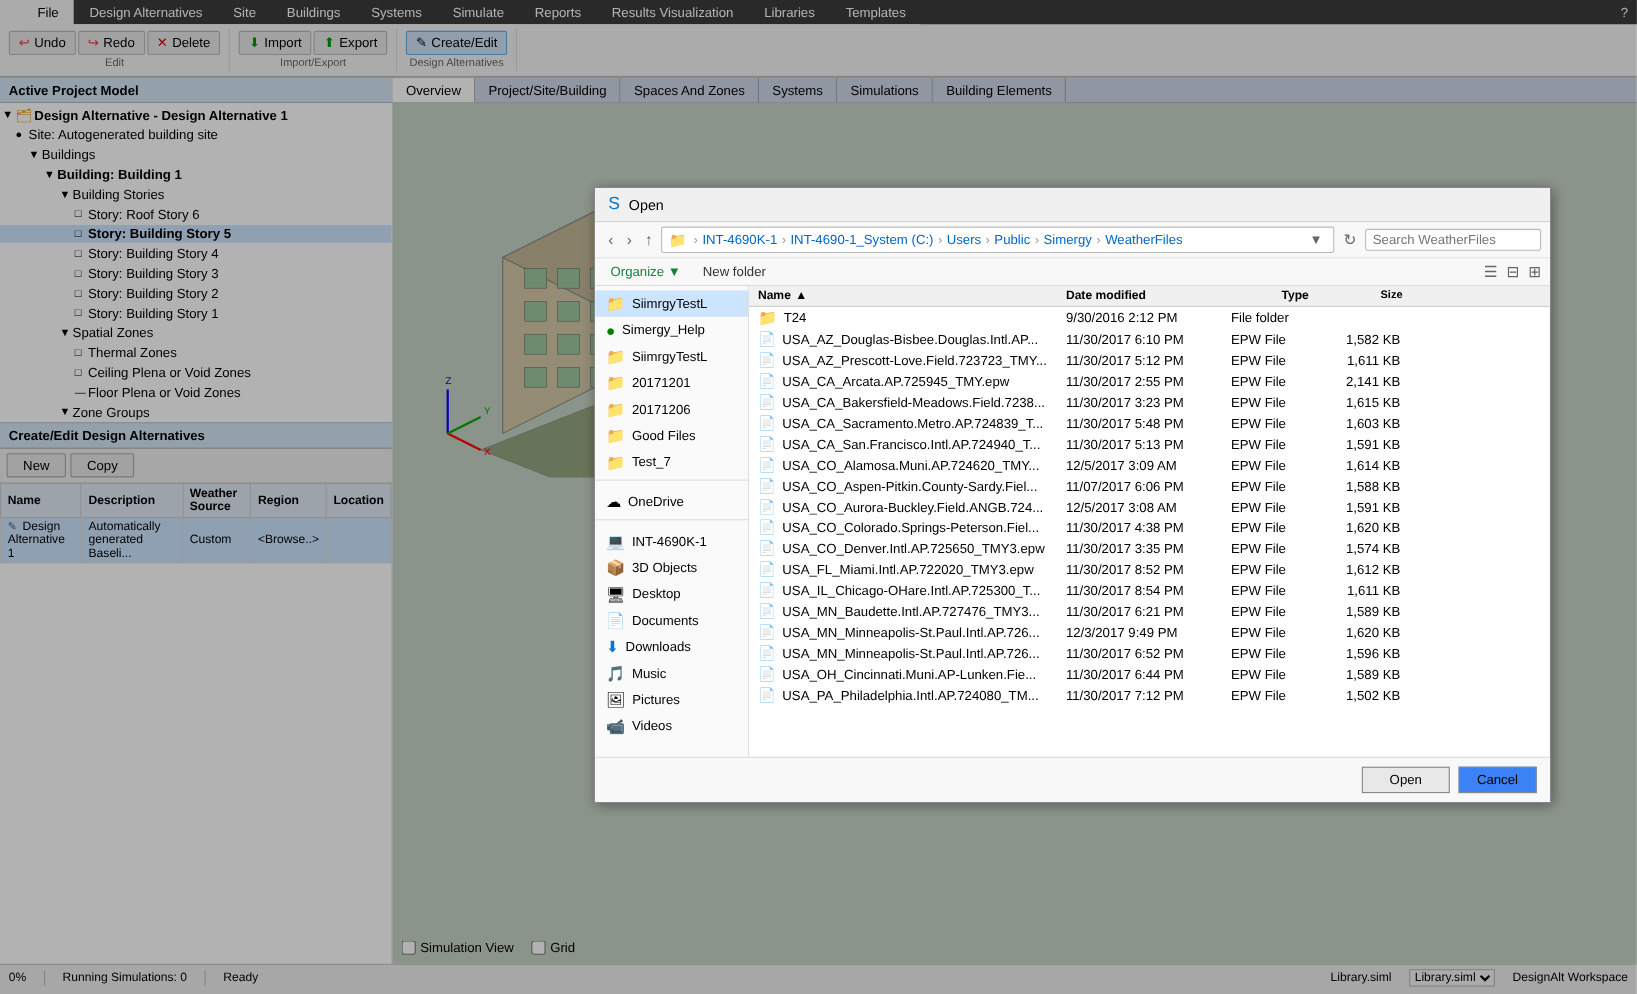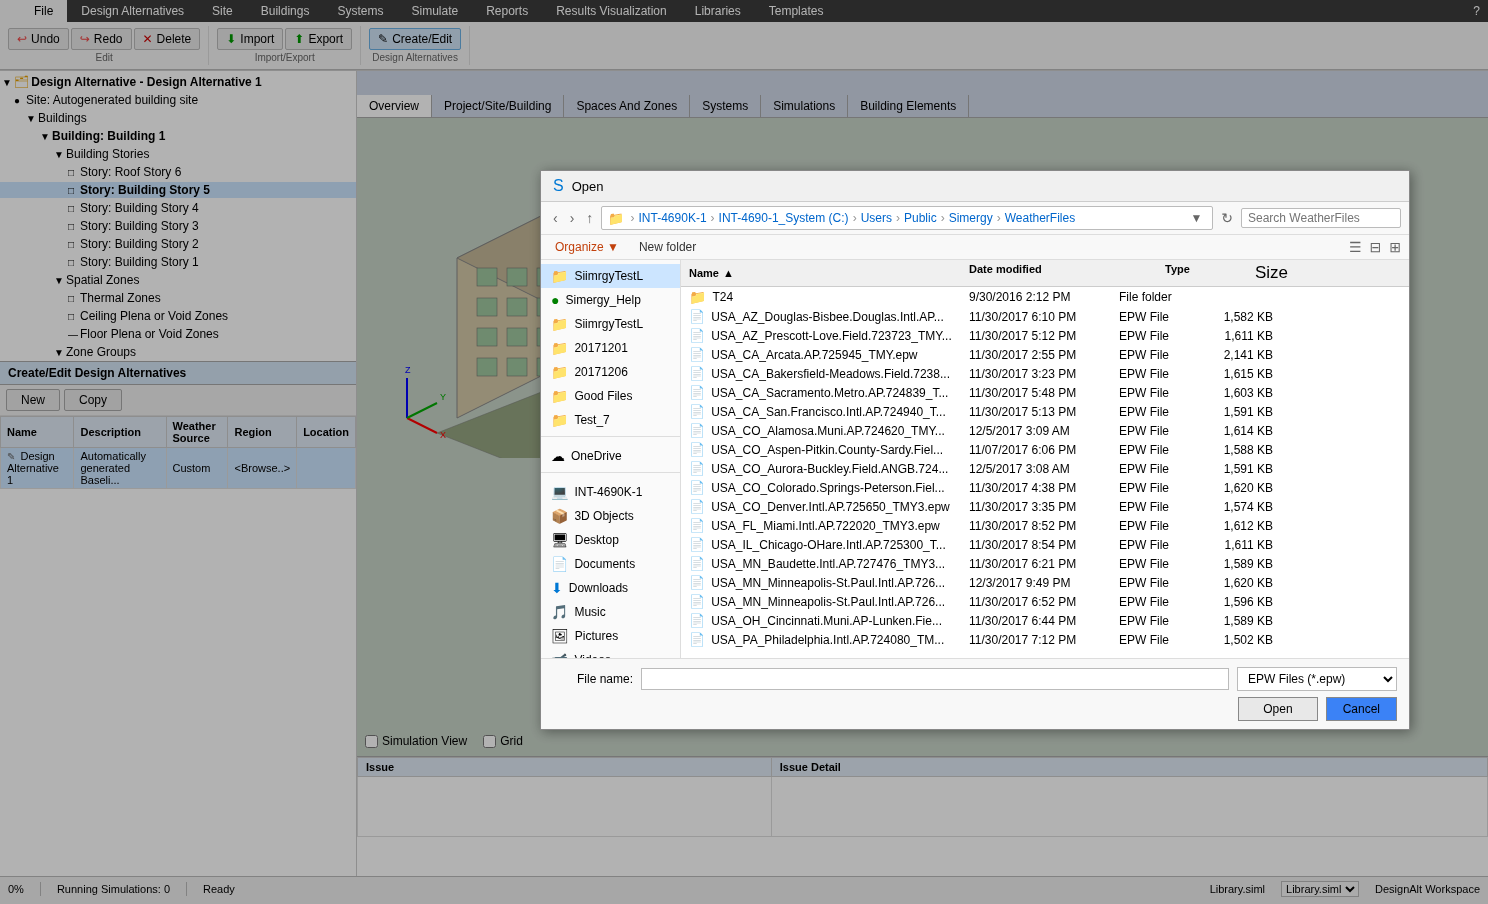--- a/index.html
+++ b/index.html
@@ -38,21 +38,21 @@
     .create-edit-toolbar { display: flex; gap: 4px; padding: 4px 6px; background: #f0f0f0; border-bottom: 1px solid #ddd; }
     .ce-btn { padding: 3px 14px; background: #e8e8e8; border: 1px solid #aaa; border-radius: 2px; cursor: pointer; font-size: 12px; }
     .da-table { width: 100%; border-collapse: collapse; }
     .da-table th { background: #e0eaf5; border: 1px solid #ccc; padding: 3px 6px; font-size: 11px; text-align: left; }
     .da-table td { border: 1px solid #ddd; padding: 2px 6px; font-size: 11px; }
     .da-table tr.selected-row td { background: #cce5ff; }
 
     
     .right-panel { flex: 1; display: flex; flex-direction: column; background: #e8e8e8; }
     .right-tabs { display: flex; background: #d0d8e8; border-bottom: 1px solid #aaa; }
-    .right-tab { padding: 4px 12px; font-size: 12px; border-right: 1px solid #aaa; cursor: pointer; background: #d0d8e8; margin-top: 24px; }
+    .right-tab { padding: 4px 12px; font-size: 12px; border-right: 1px solid #aaa; cursor: pointer; background: #d0d8e8; }
     .right-tab.active { background: #fff; }
     .building-view { flex: 1; background: #c8d4c8; position: relative; overflow: hidden; }
     .sim-grid-checkboxes { position: absolute; bottom: 8px; left: 8px; display: flex; gap: 16px; font-size: 12px; justify-content: space-between; }
     .bottom-section { height: 120px; background: #fff; border-top: 1px solid #aaa; }
     .issue-table { width: 100%; border-collapse: collapse; }
     .issue-table th { background: #e0eaf5; border: 1px solid #ccc; padding: 3px 8px; font-size: 11px; text-align: left; }
     .issue-table td { border: 1px solid #ddd; padding: 2px 8px; font-size: 11px; }
 
     
     .status-bar { height: 24px; background: #f0f0f0; border-top: 1px solid #bbb; display: flex; align-items: center; padding: 0 8px; font-size: 11px; gap: 16px; }
@@ -64,33 +64,33 @@
     .dialog-title-bar { background: #f0f0f0; border-bottom: 1px solid #ccc; padding: 6px 12px; display: flex; align-items: center; gap: 8px; font-size: 13px; font-weight: normal; }
     .dialog-icon { color: #0078d4; font-size: 16px; }
     .dialog-nav-bar { background: #f8f8f8; border-bottom: 1px solid #ddd; padding: 4px 8px; display: flex; align-items: center; gap: 4px; }
     .nav-btn { background: none; border: none; cursor: pointer; font-size: 14px; color: #666; padding: 2px 4px; border-radius: 2px; }
     .breadcrumb-bar { display: flex; align-items: center; flex: 1; background: #fff; border: 1px solid #bbb; border-radius: 2px; padding: 2px 6px; font-size: 12px; gap: 4px; }
     .breadcrumb-sep { color: #999; }
     .breadcrumb-item { color: #0066cc; cursor: pointer; }
     .refresh-btn { background: none; border: none; cursor: pointer; font-size: 14px; color: #666; padding: 2px 4px; }
     .search-box { border: 1px solid #bbb; border-radius: 2px; padding: 2px 6px; font-size: 12px; width: 160px; }
     .dialog-toolbar { background: #f8f8f8; border-bottom: 1px solid #ddd; padding: 3px 8px; display: flex; align-items: center; gap: 8px; }
-    .org-btn { font-size: 12px; background: none; border: none; cursor: pointer; color: #c2410c; padding: 2px 6px; }
+    .org-btn { font-size: 12px; background: none; border: none; cursor: pointer; color: #15803d; padding: 2px 6px; }
     .new-folder-btn { font-size: 12px; background: none; border: none; cursor: pointer; color: #333; padding: 2px 6px; }
     .dialog-body { display: flex; flex: 1; overflow: hidden; }
     .dialog-sidebar { width: 140px; background: #fafafa; border-right: 1px solid #ddd; overflow-y: auto; padding: 4px 0; }
     .sidebar-item { display: flex; align-items: center; gap: 6px; padding: 4px 10px; font-size: 12px; cursor: pointer; }
     .sidebar-item.selected { background: #cce5ff; }
     .sidebar-icon { font-size: 14px; }
     .dialog-file-area { flex: 1; overflow: hidden; display: flex; flex-direction: column; }
     .file-list-header { display: flex; background: #f0f0f0; border-bottom: 1px solid #ccc; padding: 3px 0; }
     .file-col-name { width: 280px; padding: 0 8px; font-size: 11px; font-weight: bold; cursor: pointer; display: flex; align-items: center; gap: 4px; }
     .file-col-date { width: 150px; padding: 0 8px; font-size: 11px; font-weight: bold; cursor: pointer; }
     .file-col-type { width: 90px; padding: 0 8px; font-size: 11px; font-weight: bold; cursor: pointer; margin-left: 46px; }
-    .file-col-size { width: 80px; padding: 0 8px; font-size: 17px; font-weight: normal; cursor: pointer; }
+    .file-col-size { width: 80px; padding: 0 8px; font-size: 10px; font-weight: bold; cursor: pointer; }
     .file-list-body { flex: 1; overflow-y: auto; }
     .file-row { display: flex; align-items: center; padding: 2px 0; cursor: pointer; }
     .file-row.folder-row { }
     .file-name-cell { width: 280px; padding: 0 8px; font-size: 12px; display: flex; align-items: center; gap: 6px; overflow: hidden; white-space: nowrap; }
     .file-date-cell { width: 150px; padding: 0 8px; font-size: 12px; white-space: nowrap; }
     .file-type-cell { width: 90px; padding: 0 8px; font-size: 12px; }
     .file-size-cell { width: 80px; padding: 0 8px; font-size: 12px; text-align: right; }
     .file-icon-folder { color: #e8a000; font-size: 14px; }
     .file-icon-doc { color: #ccc; font-size: 13px; }
     .dialog-footer { background: #f8f8f8; border-top: 1px solid #ddd; padding: 8px 12px; }
@@ -167,20 +167,21 @@
         </button>
       </div>
       <div class="ribbon-group-label">Design Alternatives</div>
     </div>
   </div>
 </div>
 
 <div class="main-area">
 
   <div class="left-panel">
+    <div class="project-model-header">Active Project Model</div>
     <div class="tree-area" style="max-height: 290px;">
 
       <div class="tree-item">
         <div class="tree-row" style="padding-left:2px;">
           <span class="expand-icon">▼</span>
           <span class="folder-icon">🗂</span>
           <span class="tree-text bold">Design Alternative - Design Alternative 1</span>
         </div>
       </div>
       <div class="tree-item">
@@ -358,36 +359,20 @@
         <label class="checkbox-row">
           <input type="checkbox" style="">
           <span>Simulation View</span>
         </label>
         <label class="checkbox-row">
           <input type="checkbox" style="">
           <span>Grid</span>
         </label>
       </div>
     </div>
-    <div class="bottom-section">
-      <table class="issue-table">
-        <thead>
-          <tr>
-            <th>Issue</th>
-            <th>Issue Detail</th>
-          </tr>
-        </thead>
-        <tbody>
-          <tr>
-            <td style="height:60px;"></td>
-            <td></td>
-          </tr>
-        </tbody>
-      </table>
-    </div>
   </div>
 </div>
 
 <div class="status-bar">
   <span>0%</span>
   <div class="status-divider"></div>
   <span>Running Simulations: 0</span>
   <div class="status-divider"></div>
   <span>Ready</span>
   <div style="flex:1;"></div>
@@ -693,26 +678,19 @@
     </div>
     <div class="file-date-cell">11/30/2017 7:12 PM</div>
     <div class="file-type-cell">EPW File</div>
     <div class="file-size-cell">1,502 KB</div>
   </div>
           </div>
       </div>
     </div>
 
     <div class="dialog-footer">
-      <div class="footer-row">
-        <span class="footer-label">File name:</span>
-        <input type="text" class="footer-input" id="filename-input" style="">
-        <select class="footer-dropdown">
-          <option>EPW Files (*.epw)</option>
-        </select>
-      </div>
       <div class="footer-buttons">
         <button class="open-btn">Open</button>
         <button class="cancel-btn">Cancel</button>
       </div>
     </div>
   </div>
 </div>
 
 </body></html>

